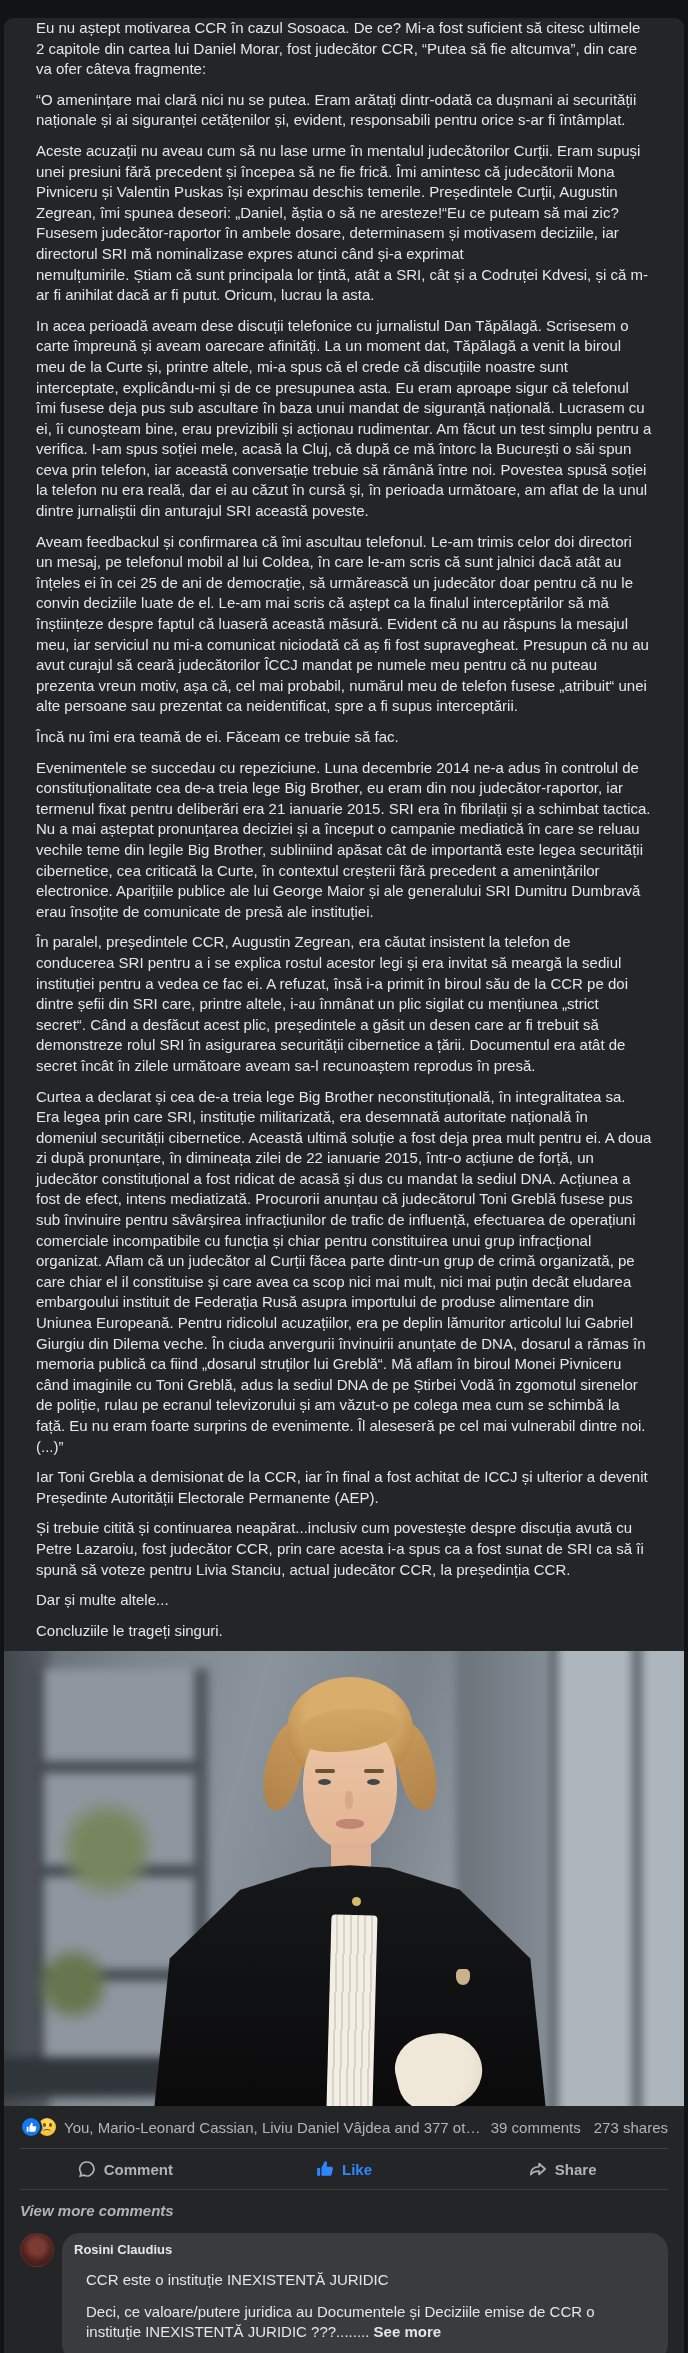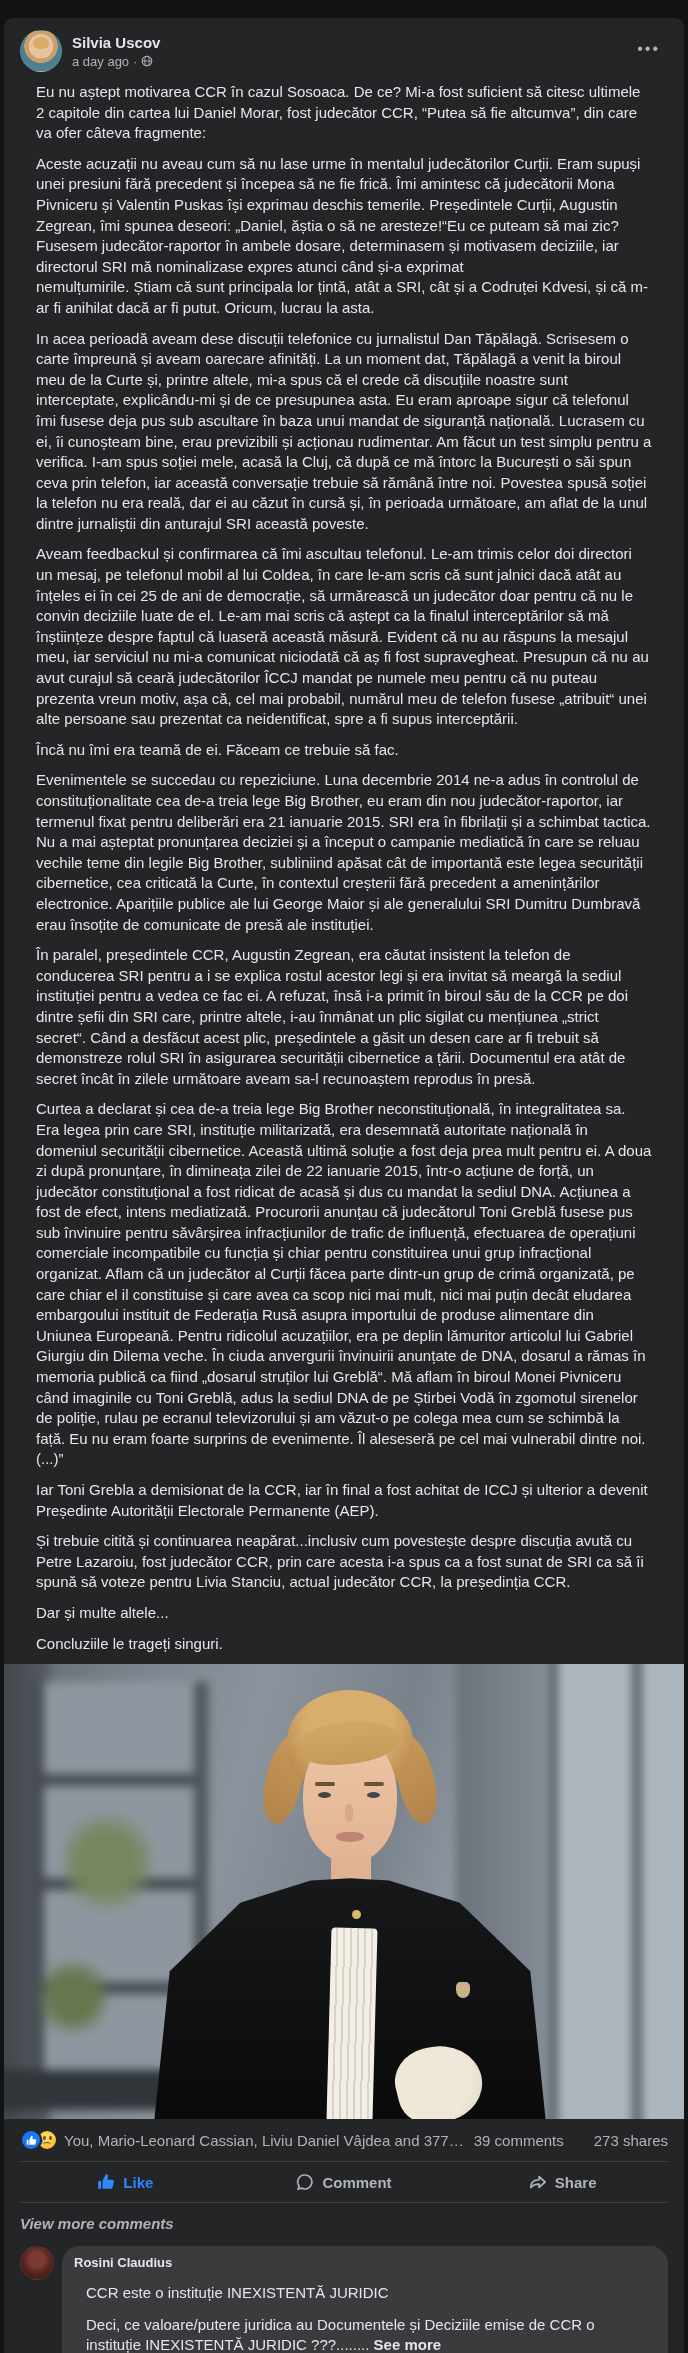--- a/index.html
+++ b/index.html
@@ -55,21 +55,21 @@
   
   .rx-row{display:flex;align-items:center;padding:10px 16px 10px 16px;font-size:15px;color:#b0b3b8;}
   .rx-icons{display:flex;margin-right:6px;}
   .rx-badge{width:18px;height:18px;border-radius:50%;border:2px solid #242526;box-sizing:content-box;}
   .rx-like{background:#1877f2;display:flex;align-items:center;justify-content:center;z-index:2;}
   .rx-sad{margin-left:-6px;background:radial-gradient(circle at 50% 35%,#ffdf6b,#f7b125);position:relative;z-index:1;}
   .rx-sad .e{position:absolute;width:3px;height:4px;border-radius:50%;background:#7a4b00;top:5px;}
   .rx-sad .m{position:absolute;left:5px;top:11px;width:8px;height:4px;border:1.4px solid #7a4b00;border-bottom:none;border-left:none;border-right:none;border-radius:50% 50% 0 0;}
   .rx-sad .t{position:absolute;left:1px;top:7px;width:4px;height:6px;background:#35a2ff;border-radius:50% 50% 50% 50%/60% 60% 40% 40%;}
   .rx-names{flex:1;white-space:nowrap;overflow:hidden;text-overflow:ellipsis;cursor:pointer;}
-  .rx-counts{display:flex;gap:30px;margin-left:10px;white-space:nowrap;}
+  .rx-counts{display:flex;gap:13px;margin-left:10px;white-space:nowrap;}
   .rx-counts span{cursor:pointer;}
   .divider{height:1px;background:#3e4042;margin:0 16px;}
   
   .actions{display:flex;padding:3px 12px;}
   .act{flex:1;display:flex;align-items:center;justify-content:center;gap:8px;font-size:15px;font-weight:700;color:#b0b3b8;padding:8px 0;border-radius:6px;cursor:pointer;}
   .act.liked{color:#2d88ff;}
   
   .view-more{padding:12px 16px 4px 16px;font-size:15px;font-weight:600;color:#b0b3b8;cursor:pointer;font-style:italic;}
   .cmt{display:flex;padding:10px 16px 0 16px;}
   .av32{width:32px;height:32px;border-radius:50%;flex:0 0 32px;position:relative;overflow:hidden;border:1px solid rgba(255,255,255,.08);cursor:pointer;}
@@ -80,41 +80,24 @@
   .bubble p{margin:12px;}
   .bubble p+p{margin-top:10px;}
   .see-more{font-weight:700;cursor:pointer;}
   svg{display:block;}
 </style>
 </head>
 <body>
 
 <div class="card">
 
-  <div class="hdr">
-    <div class="av40 av-silvia"></div>
-    <div class="hdr-mid">
-      <div class="hdr-name">Silvia Uscov</div>
-      <div class="hdr-sub">
-        <span>a day ago</span>
-        <span>·</span>
-        <span class="globe">
-          <svg width="12" height="12" viewBox="0 0 16 16">
-              <circle cx="8" cy="8" r="6.4" fill="none" stroke="#b0b3b8" stroke-width="1.5"></circle>
-              <ellipse cx="8" cy="8" rx="3" ry="6.4" fill="none" stroke="#b0b3b8" stroke-width="1.2"></ellipse>
-              <line x1="1.8" y1="8" x2="14.2" y2="8" stroke="#b0b3b8" stroke-width="1.2"></line>
-            </svg>
-        </span>
-      </div>
-    </div>
-    <div class="dot-menu">•••</div>
-  </div>
 
   <div class="body-text">
     <p>Eu nu aștept motivarea CCR în cazul Sosoaca. De ce? Mi-a fost suficient să citesc ultimele 2 capitole din cartea lui Daniel Morar, fost judecător CCR, “Putea să fie altcumva”, din care va ofer câteva fragmente:</p>
+    <p>“O amenințare mai clară nici nu se putea. Eram arătați dintr-odată ca dușmani ai securității naționale și ai siguranței cetățenilor și, evident, responsabili pentru orice s-ar fi întâmplat.</p>
     <p>Aceste acuzații nu aveau cum să nu lase urme în mentalul judecătorilor Curții. Eram supuși unei presiuni fără precedent și începea să ne fie frică. Îmi amintesc că judecătorii Mona Pivniceru și Valentin Puskas își exprimau deschis temerile. Președintele Curții, Augustin Zegrean, îmi spunea deseori: „Daniel, ăștia o să ne aresteze!“Eu ce puteam să mai zic? Fusesem judecător-raportor în ambele dosare, determinasem și motivasem deciziile, iar directorul SRI mă nominalizase expres atunci când și-a exprimat
 nemulțumirile. Știam că sunt principala lor țintă, atât a SRI, cât și a Codruței Kdvesi, și că m-ar fi anihilat dacă ar fi putut. Oricum, lucrau la asta.</p>
     <p>In acea perioadă aveam dese discuții telefonice cu jurnalistul Dan Tăpălagă. Scrisesem o carte împreună și aveam oarecare afinități. La un moment dat, Tăpălagă a venit la biroul meu de la Curte și, printre altele, mi-a spus că el crede că discuțiile noastre sunt interceptate, explicându-mi și de ce presupunea asta. Eu eram aproape sigur că telefonul îmi fusese deja pus sub ascultare în baza unui mandat de siguranță națională. Lucrasem cu ei, îi cunoșteam bine, erau previzibili și acționau rudimentar. Am făcut un test simplu pentru a verifica. I-am spus soției mele, acasă la Cluj, că după ce mă întorc la București o săi spun ceva prin telefon, iar această conversație trebuie să rămână între noi. Povestea spusă soției la telefon nu era reală, dar ei au căzut în cursă și, în perioada următoare, am aflat de la unul dintre jurnaliștii din anturajul SRI această poveste.</p>
     <p>Aveam feedbackul și confirmarea că îmi ascultau telefonul. Le-am trimis celor doi directori un mesaj, pe telefonul mobil al lui Coldea, în care le-am scris că sunt jalnici dacă atât au înțeles ei în cei 25 de ani de democrație, să urmărească un judecător doar pentru că nu le convin deciziile luate de el. Le-am mai scris că aștept ca la finalul interceptărilor să mă înștiințeze despre faptul că luaseră această măsură. Evident că nu au răspuns la mesajul meu, iar serviciul nu mi-a comunicat niciodată că aș fi fost supravegheat. Presupun că nu au avut curajul să ceară judecătorilor ÎCCJ mandat pe numele meu pentru că nu puteau prezenta vreun motiv, așa că, cel mai probabil, numărul meu de telefon fusese „atribuit“ unei alte persoane sau prezentat ca neidentificat, spre a fi supus interceptării.</p>
     <p>Încă nu îmi era teamă de ei. Făceam ce trebuie să fac.</p>
     <p>Evenimentele se succedau cu repeziciune. Luna decembrie 2014 ne-a adus în controlul de constituționalitate cea de-a treia lege Big Brother, eu eram din nou judecător-raportor, iar termenul fixat pentru deliberări era 21 ianuarie 2015. SRI era în fibrilații și a schimbat tactica. Nu a mai așteptat pronunțarea deciziei și a început o campanie mediatică în care se reluau vechile teme din legile Big Brother, subliniind apăsat cât de importantă este legea securității cibernetice, cea criticată la Curte, în contextul creșterii fără precedent a amenințărilor electronice. Aparițiile publice ale lui George Maior și ale generalului SRI Dumitru Dumbravă erau însoțite de comunicate de presă ale instituției.</p>
     <p>În paralel, președintele CCR, Augustin Zegrean, era căutat insistent la telefon de conducerea SRI pentru a i se explica rostul acestor legi și era invitat să meargă la sediul instituției pentru a vedea ce fac ei. A refuzat, însă i-a primit în biroul său de la CCR pe doi dintre șefii din SRI care, printre altele, i-au înmânat un plic sigilat cu mențiunea „strict secret“. Când a desfăcut acest plic, președintele a găsit un desen care ar fi trebuit să demonstreze rolul SRI în asigurarea securității cibernetice a țării. Documentul era atât de secret încât în zilele următoare aveam sa-l recunoaștem reprodus în presă.</p>
     <p>Curtea a declarat și cea de-a treia lege Big Brother neconstituțională, în integralitatea sa. Era legea prin care SRI, instituție militarizată, era desemnată autoritate națională în domeniul securității cibernetice. Această ultimă soluție a fost deja prea mult pentru ei. A doua zi după pronunțare, în dimineața zilei de 22 ianuarie 2015, într-o acțiune de forță, un judecător constituțional a fost ridicat de acasă și dus cu mandat la sediul DNA. Acțiunea a fost de efect, intens mediatizată. Procurorii anunțau că judecătorul Toni Greblă fusese pus sub învinuire pentru săvârșirea infracțiunilor de trafic de influență, efectuarea de operațiuni comerciale incompatibile cu funcția și chiar pentru constituirea unui grup infracțional organizat. Aflam că un judecător al Curții făcea parte dintr-un grup de crimă organizată, pe care chiar el il constituise și care avea ca scop nici mai mult, nici mai puțin decât eludarea embargoului instituit de Federația Rusă asupra importului de produse alimentare din Uniunea Europeană. Pentru ridicolul acuzațiilor, era pe deplin lămuritor articolul lui Gabriel Giurgiu din Dilema veche. În ciuda anvergurii învinuirii anunțate de DNA, dosarul a rămas în memoria publică ca fiind „dosarul struților lui Greblă“. Mă aflam în biroul Monei Pivniceru când imaginile cu Toni Greblă, adus la sediul DNA de pe Știrbei Vodă în zgomotul sirenelor de poliție, rulau pe ecranul televizorului și am văzut-o pe colega mea cum se schimbă la față. Eu nu eram foarte surprins de evenimente. Îl aleseseră pe cel mai vulnerabil dintre noi.
 (...)”</p>
     <p>Iar Toni Grebla a demisionat de la CCR, iar în final a fost achitat de ICCJ și ulterior a devenit Președinte Autorității Electorale Permanente (AEP).</p>
@@ -172,35 +155,35 @@
     <div class="rx-names">You, Mario-Leonard Cassian, Liviu Daniel Vâjdea and 377 others</div>
     <div class="rx-counts">
       <span>39 comments</span>
       <span>273 shares</span>
     </div>
   </div>
 
   <div class="divider"></div>
 
   <div class="actions">
+    <div class="act">
+      <span>
+        <svg width="18" height="18" viewBox="0 0 16 16">
+            <path fill="none" stroke="#b0b3b8" stroke-width="1.5" d="M8 1.8a6.2 6.2 0 1 1-3.1 11.6L2 14.2l.7-2.6A6.2 6.2 0 0 1 8 1.8z"></path>
+          </svg>
+      </span>
+      <span>Comment</span>
+    </div>
     <div class="act liked">
       <span>
         <svg width="18" height="18" viewBox="0 0 16 16">
             <path fill="#2d88ff" d="M1.5 7h2.2v7H1.5c-.3 0-.5-.2-.5-.5v-6c0-.3.2-.5.5-.5zm3.4 7V6.8L7.6 1.5c.2-.4.6-.5 1-.4.8.2 1.3 1 1.2 1.8L9.4 6h4.1c1 0 1.7.9 1.5 1.8l-1.1 4.8c-.2.8-.9 1.4-1.7 1.4H4.9z"></path>
           </svg>
       </span>
       <span>Like</span>
-    </div>
-    <div class="act">
-      <span>
-        <svg width="18" height="18" viewBox="0 0 16 16">
-            <path fill="none" stroke="#b0b3b8" stroke-width="1.5" d="M8 1.8a6.2 6.2 0 1 1-3.1 11.6L2 14.2l.7-2.6A6.2 6.2 0 0 1 8 1.8z"></path>
-          </svg>
-      </span>
-      <span>Comment</span>
     </div>
     <div class="act">
       <span>
         <svg width="18" height="18" viewBox="0 0 16 16">
             <path fill="none" stroke="#b0b3b8" stroke-width="1.5" stroke-linejoin="round" d="M9 3.2 14.3 8 9 12.8V9.9C5.5 9.9 3 10.8 1.6 13c0-4.4 2.8-6.9 7.4-7V3.2z"></path>
           </svg>
       </span>
       <span>Share</span>
     </div>
   </div>

